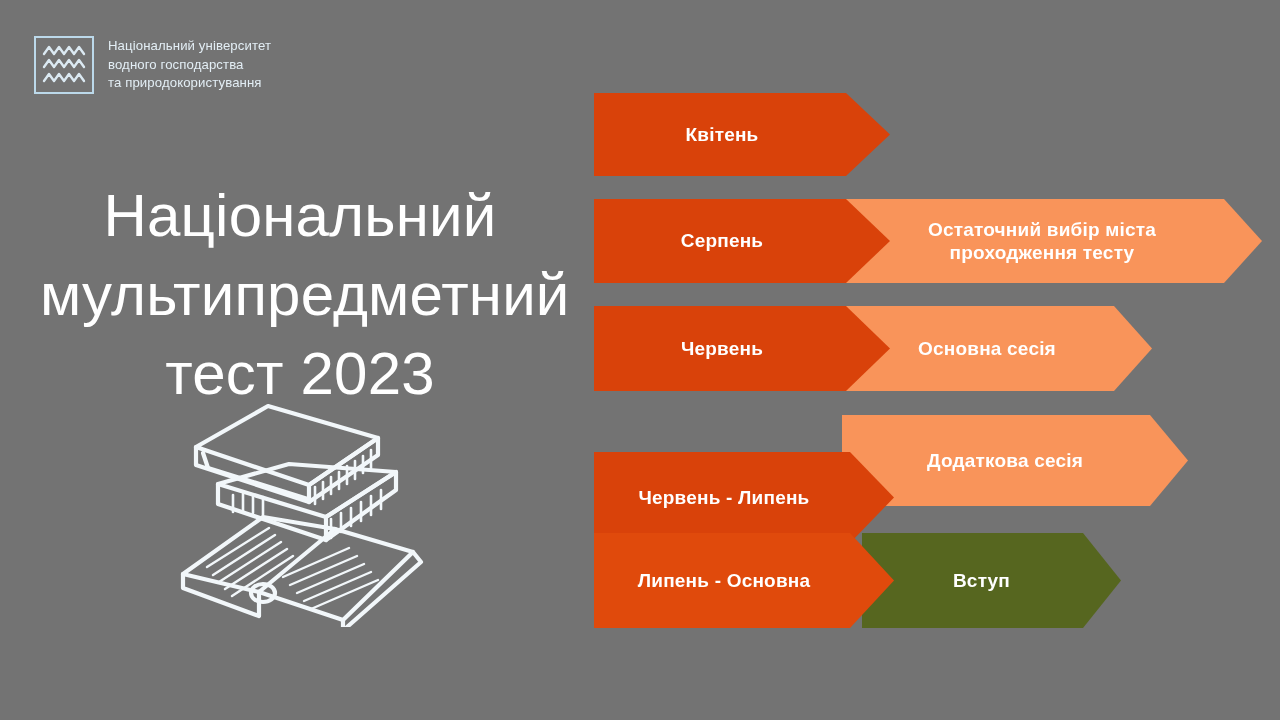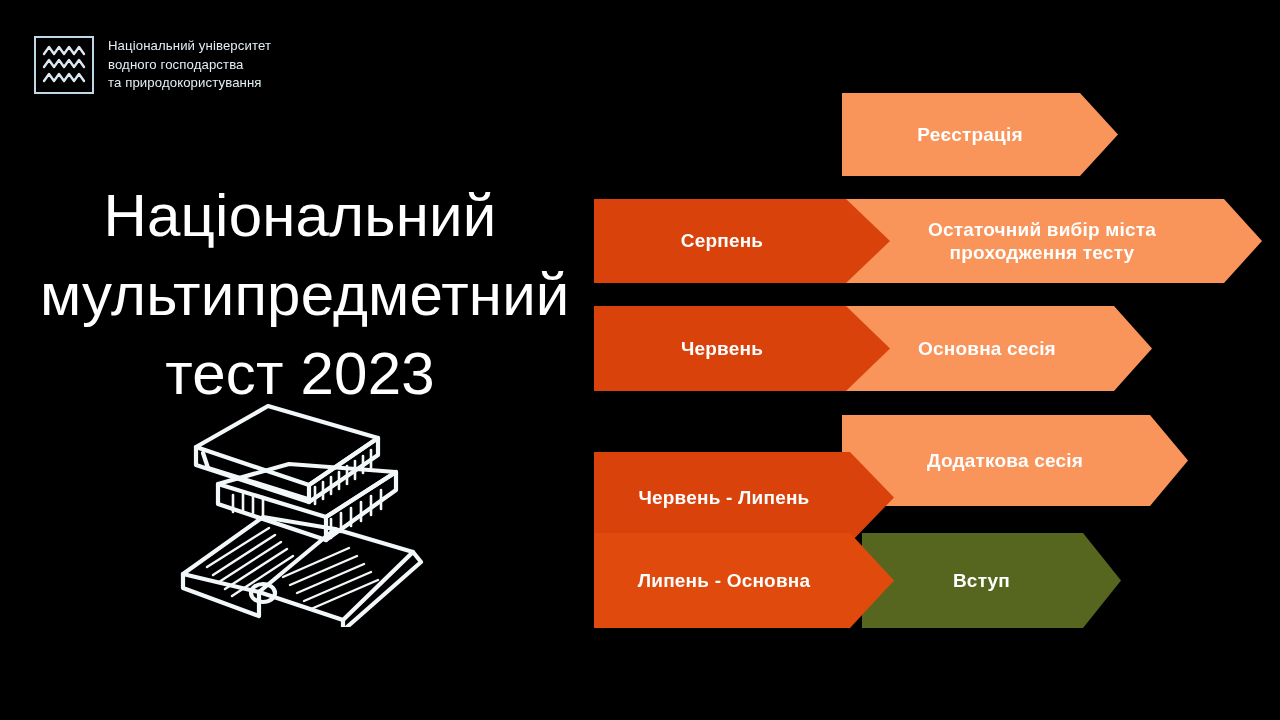--- a/index.html
+++ b/index.html
@@ -10,21 +10,21 @@
     width: 1280px;
     height: 720px;
     overflow: hidden;
     background: #075a87;
     font-family: "Liberation Sans", sans-serif;
     position: relative;
   }
   #slide {
     position: absolute;
     inset: 0;
-    background: #000000;
+    background: #737373;
   }
 
   
   .logo-block {
     position: absolute;
     left: 34px;
     top: 36px;
     display: flex;
     align-items: flex-start;
     gap: 14px;
@@ -192,22 +192,22 @@
           <path d="M141 209 L208 180"></path>
           <path d="M148 217 L215 188"></path>
         </g>
 
         <ellipse cx="100" cy="201" rx="12" ry="9"></ellipse>
       </g>
     </svg>
   </div>
 
   <div class="chev-row" style="left:594px; top:93px; width:560px; height:83px;">
-    <div class="chev chev-right" style="left:248px; width:276px;">
-      <span>Реєстрація</span>
+    <div class="chev chev-left" style="left:0; width:296px;">
+      <span>Квітень</span>
     </div>
   </div>
 
   <div class="chev-row" style="left:594px; top:199px; width:700px; height:84px;">
     <div class="chev chev-right" style="left:248px; width:420px;">
       <span>
         <span>Остаточний вибір міста</span><br>
         <span>проходження тесту</span>
       </span>
     </div>

